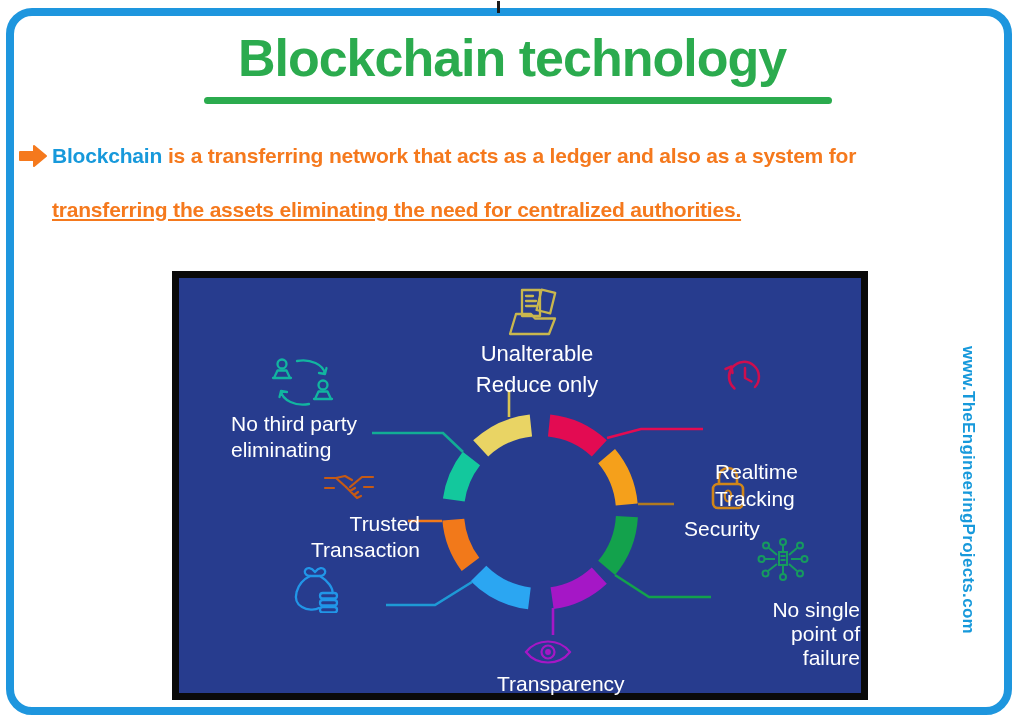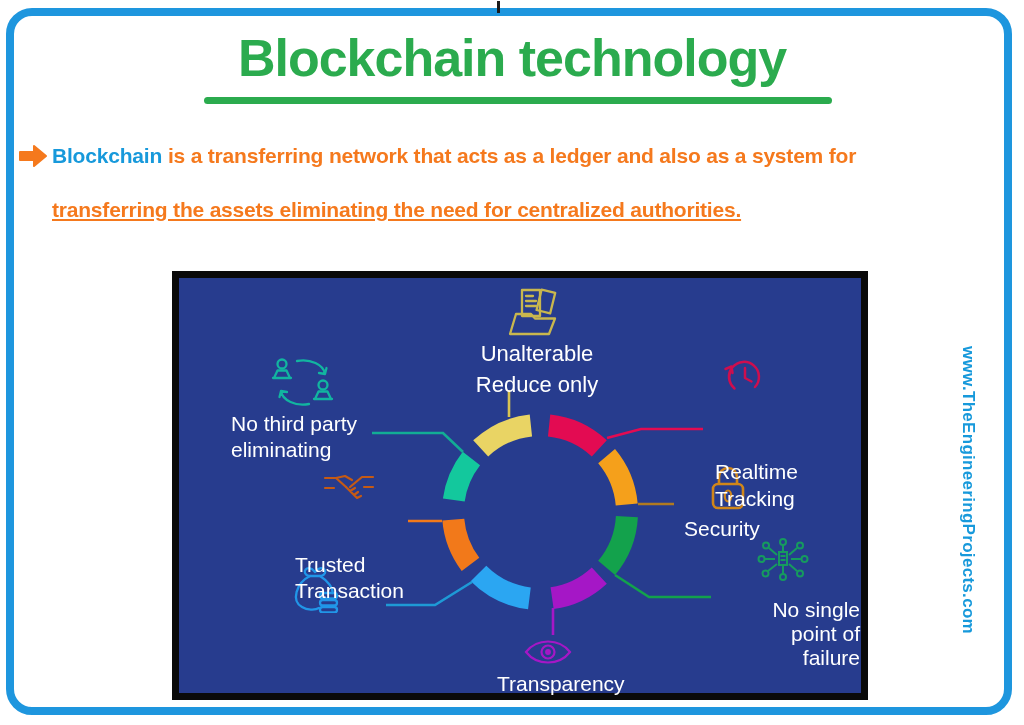--- a/index.html
+++ b/index.html
@@ -22,21 +22,21 @@
     background:var(--panel-bg,#273C8E);border:7px solid var(--panel-border,#0A0A0A);}
   .ring{position:absolute;left:0;top:0;width:682px;height:415px;}
   .lbl{position:absolute;color:#fff;font-weight:normal;font-size:21px;line-height:26px;white-space:nowrap;}
   .lbl span{display:block;}
   .lbl0{left:258px;top:60px;width:200px;text-align:center;font-size:22px;line-height:31px;}
   .lbl1{left:536px;top:136px;line-height:27px;margin-top:44px;}
   .lbl2{left:505px;top:238px;}
   .lbl3{left:556px;top:320px;width:125px;text-align:right;line-height:24px;}
   .lbl4{left:318px;top:393px;}
   .lbl5{left:76px;top:340px;}
-  .lbl6{left:116px;top:233px;width:125px;text-align:left;margin-top:41px;}
+  .lbl6{left:116px;top:233px;width:125px;text-align:right;}
   .lbl7{left:52px;top:133px;}
   .ic{position:absolute;}
   .ic svg{width:100%;height:100%;display:block;}
   .ic0{left:326px;top:10px;width:56px;height:50px;}
   .ic1{left:542px;top:76px;width:46px;height:44px;}
   .ic2{left:528px;top:186px;width:42px;height:48px;}
   .ic3{left:577px;top:258px;width:54px;height:46px;}
   .ic4{left:344px;top:356px;width:50px;height:36px;}
   .ic5{left:110px;top:285px;width:52px;height:50px;}
   .ic6{left:144px;top:192px;width:52px;height:36px;}

